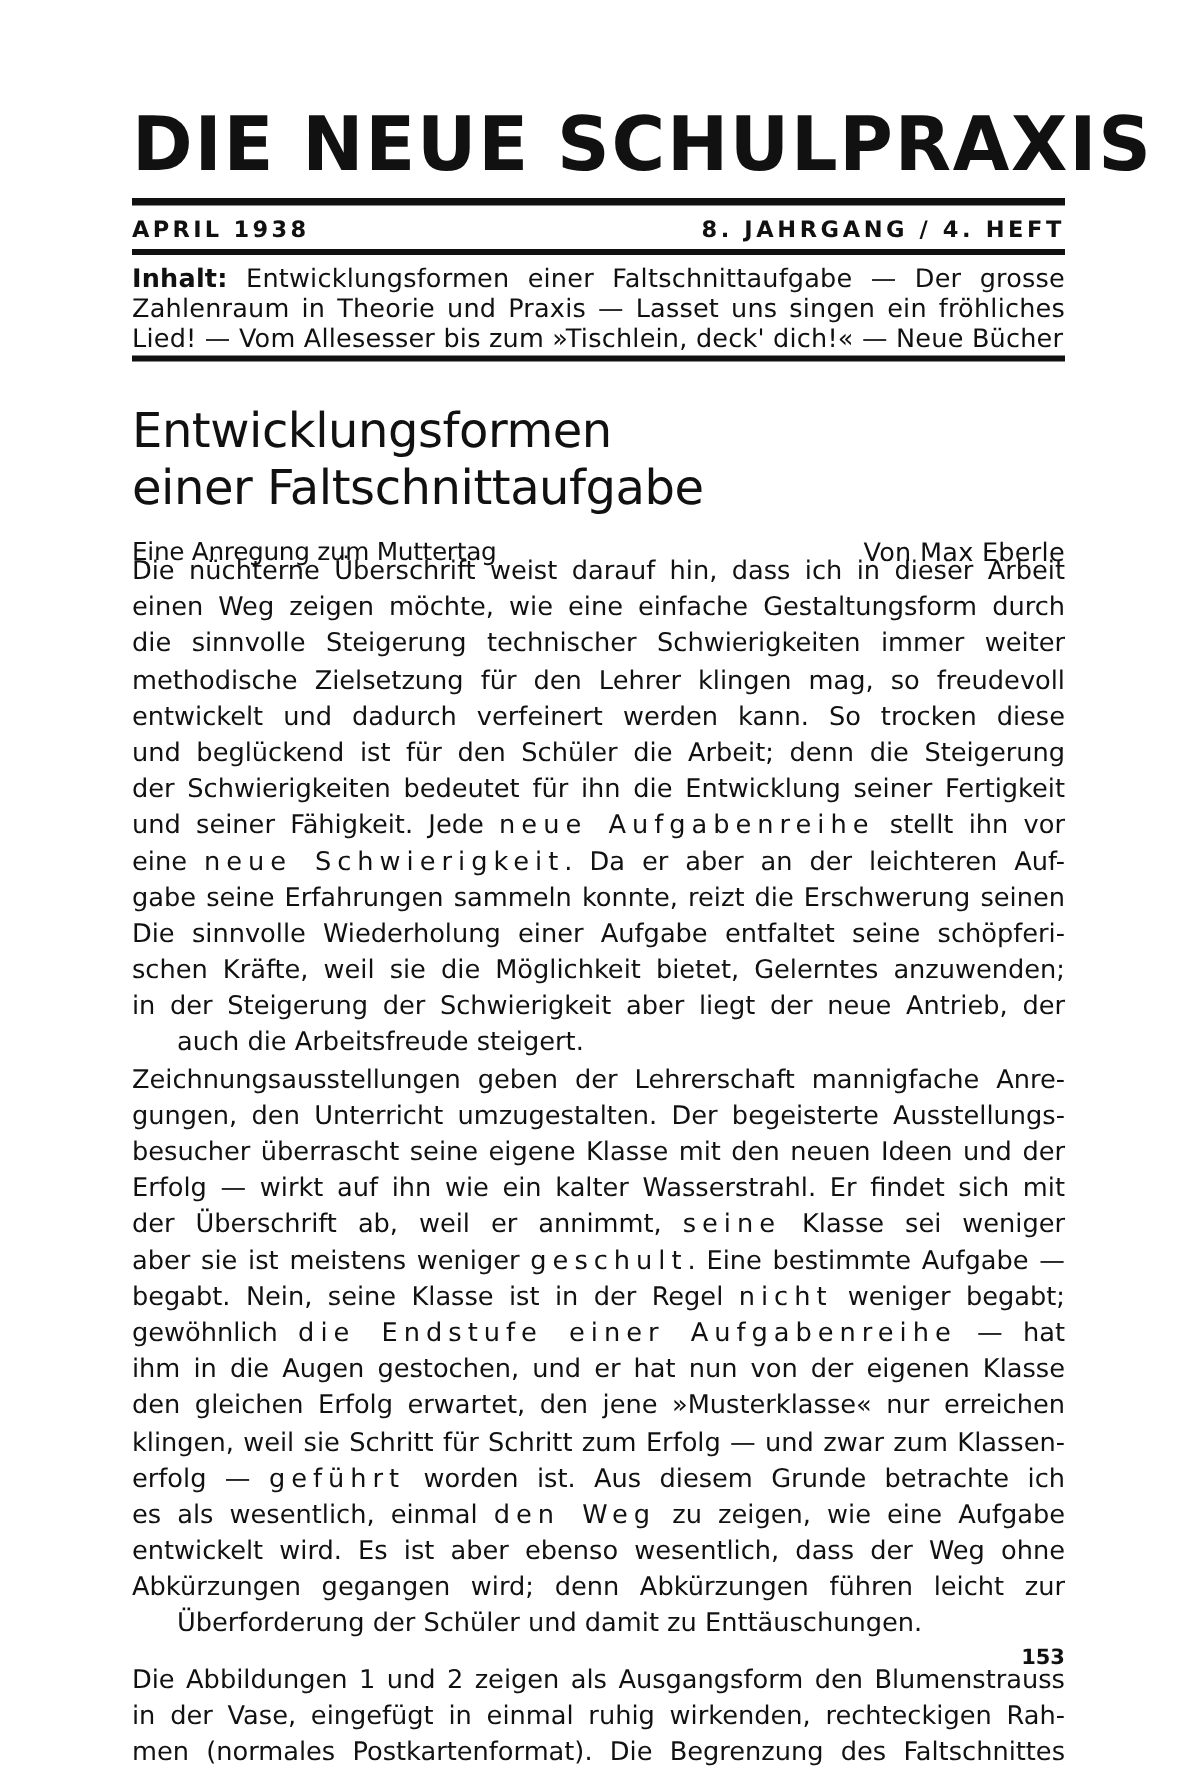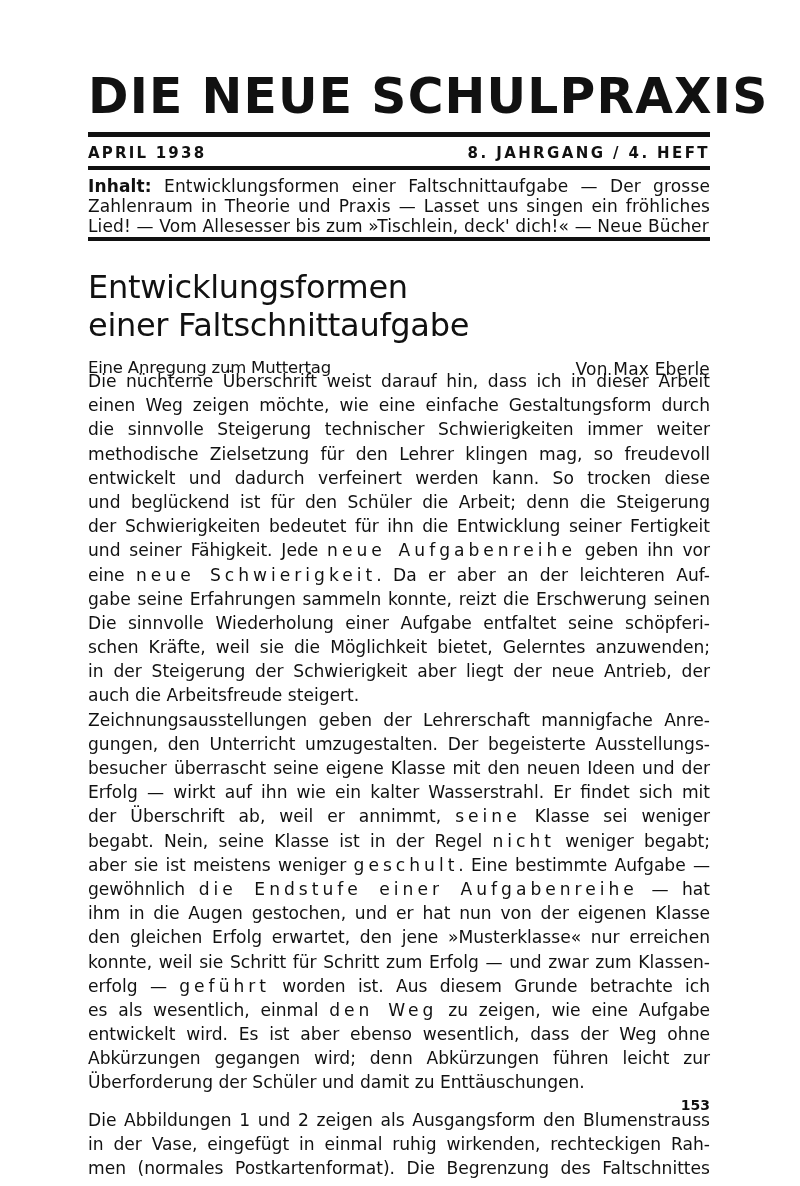--- a/index.html
+++ b/index.html
@@ -11,21 +11,21 @@
   .issue-row .left { position:absolute; left:0; top:2px; }
   .issue-row .right { position:absolute; right:0; top:2px; letter-spacing:2.4px; }
   .contents { position:absolute; left:0; top:176px; width:622px; font-size:17px; line-height:20px; text-align:justify; text-align-last:left; letter-spacing:0.15px; color:#111; }
   .contents b { font-weight:bold; }
   .title { position:absolute; left:0; top:268px; font-size:32px; font-weight:normal; line-height:38px; letter-spacing:-0.3px; color:#111; }
   .subtitle-row { position:absolute; left:0; top:343px; width:622px; height:24px; }
   .subtitle { position:absolute; left:0; top:0; font-weight:normal; font-size:16.5px; letter-spacing:-0.2px;margin-top:15px; }
   .author { position:absolute; right:0; top:16px; font-size:17px; letter-spacing:0.2px; }
   .body { position:absolute; left:0; top:369px; width:622px; font-size:17.1px; line-height:24.2px; color:#111; }
   .body .line { display:block; text-align:justify; text-align-last:justify; white-space:nowrap; height:24.2px; overflow:visible; }
-  .body .line.last { text-align-last:left; }
+  .body .line.last { text-align-last:left;margin-left:30px; }
   .sp { letter-spacing:4px; }
   .gap { height:13px; }
   .pagenum { position:absolute; right:0; top:1097px; font-weight:bold; font-size:14px; }
 </style>
 </head>
 <body>
 
 <div class="page">
   <div class="masthead">DIE NEUE SCHULPRAXIS</div>
   <div class="rule" style="top:132px;height:5px;"></div>
@@ -47,38 +47,38 @@
   </div>
 
   <div class="body" id="article-body">
       <span class="line"><span>Die nüchterne Überschrift weist darauf hin, dass ich in dieser Arbeit</span></span>
       <span class="line"><span>einen Weg zeigen möchte, wie eine einfache Gestaltungsform durch</span></span>
       <span class="line"><span>die sinnvolle Steigerung technischer Schwierigkeiten immer weiter</span></span>
       <span class="line"><span>methodische Zielsetzung für den Lehrer klingen mag, so freudevoll</span></span>
       <span class="line"><span>entwickelt und dadurch verfeinert werden kann. So trocken diese</span></span>
       <span class="line"><span>und beglückend ist für den Schüler die Arbeit; denn die Steigerung</span></span>
       <span class="line"><span>der Schwierigkeiten bedeutet für ihn die Entwicklung seiner Fertigkeit</span></span>
-      <span class="line"><span>und seiner Fähigkeit. Jede </span><span class="sp">neue Aufgabenreihe</span><span> geben ihn vor</span></span>
+      <span class="line"><span>und seiner Fähigkeit. Jede </span><span class="sp">neue Aufgabenreihe</span><span> stellt ihn vor</span></span>
       <span class="line"><span>eine </span><span class="sp">neue Schwierigkeit</span><span>. Da er aber an der leichteren Auf-</span></span>
       <span class="line"><span>gabe seine Erfahrungen sammeln konnte, reizt die Erschwerung seinen</span></span>
       <span class="line"><span>Die sinnvolle Wiederholung einer Aufgabe entfaltet seine schöpferi-</span></span>
       <span class="line"><span>schen Kräfte, weil sie die Möglichkeit bietet, Gelerntes anzuwenden;</span></span>
       <span class="line"><span>in der Steigerung der Schwierigkeit aber liegt der neue Antrieb, der</span></span>
       <span class="line last"><span>auch die Arbeitsfreude steigert.</span></span>
       <span class="line"><span>Zeichnungsausstellungen geben der Lehrerschaft mannigfache Anre-</span></span>
       <span class="line"><span>gungen, den Unterricht umzugestalten. Der begeisterte Ausstellungs-</span></span>
       <span class="line"><span>besucher überrascht seine eigene Klasse mit den neuen Ideen und der</span></span>
       <span class="line"><span>Erfolg — wirkt auf ihn wie ein kalter Wasserstrahl. Er findet sich mit</span></span>
       <span class="line"><span>der Überschrift ab, weil er annimmt, </span><span class="sp">seine</span><span> Klasse sei weniger</span></span>
+      <span class="line"><span>aber sie ist meistens weniger </span><span class="sp">geschult</span><span>. Eine bestimmte Aufgabe —</span></span>
       <span class="line"><span>begabt. Nein, seine Klasse ist in der Regel </span><span class="sp">nicht</span><span> weniger begabt;</span></span>
-      <span class="line"><span>aber sie ist meistens weniger </span><span class="sp">geschult</span><span>. Eine bestimmte Aufgabe —</span></span>
       <span class="line"><span>gewöhnlich </span><span class="sp">die Endstufe einer Aufgabenreihe</span><span> — hat</span></span>
       <span class="line"><span>ihm in die Augen gestochen, und er hat nun von der eigenen Klasse</span></span>
       <span class="line"><span>den gleichen Erfolg erwartet, den jene »Musterklasse« nur erreichen</span></span>
-      <span class="line"><span>konnte, weil sie Schritt für Schritt zum Erfolg — und zwar zum Klassen-</span></span>
+      <span class="line"><span>klingen, weil sie Schritt für Schritt zum Erfolg — und zwar zum Klassen-</span></span>
       <span class="line"><span>erfolg — </span><span class="sp">geführt</span><span> worden ist. Aus diesem Grunde betrachte ich</span></span>
       <span class="line"><span>es als wesentlich, einmal </span><span class="sp">den Weg</span><span> zu zeigen, wie eine Aufgabe</span></span>
       <span class="line"><span>entwickelt wird. Es ist aber ebenso wesentlich, dass der Weg ohne</span></span>
       <span class="line"><span>Abkürzungen gegangen wird; denn Abkürzungen führen leicht zur</span></span>
       <span class="line last"><span>Überforderung der Schüler und damit zu Enttäuschungen.</span></span>
       <div class="gap"></div>
       <span class="line"><span>Die Abbildungen 1 und 2 zeigen als Ausgangsform den Blumenstrauss</span></span>
       <span class="line"><span>in der Vase, eingefügt in einmal ruhig wirkenden, rechteckigen Rah-</span></span>
       <span class="line"><span>men (normales Postkartenformat). Die Begrenzung des Faltschnittes</span></span>
     </div>

